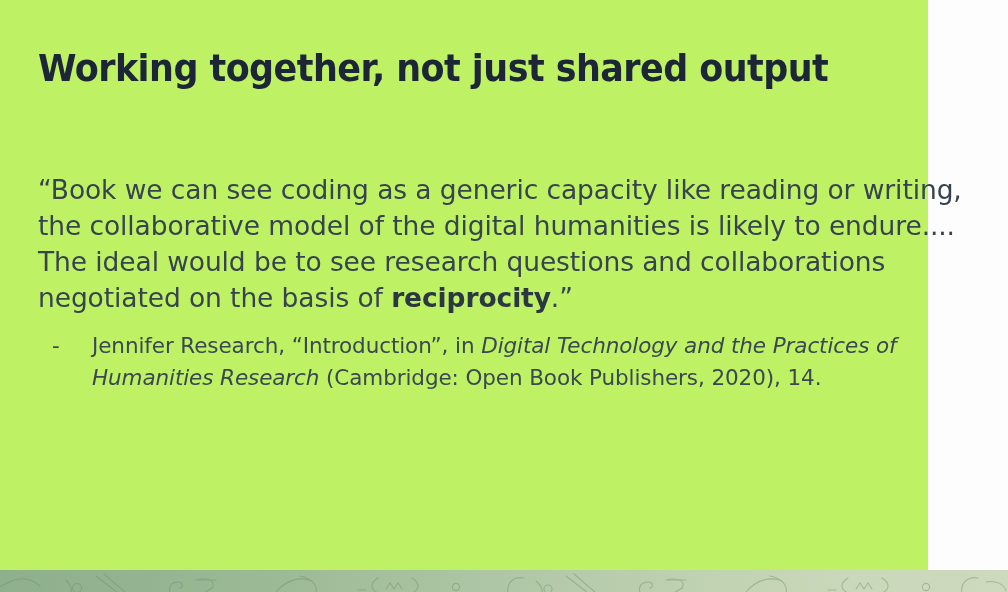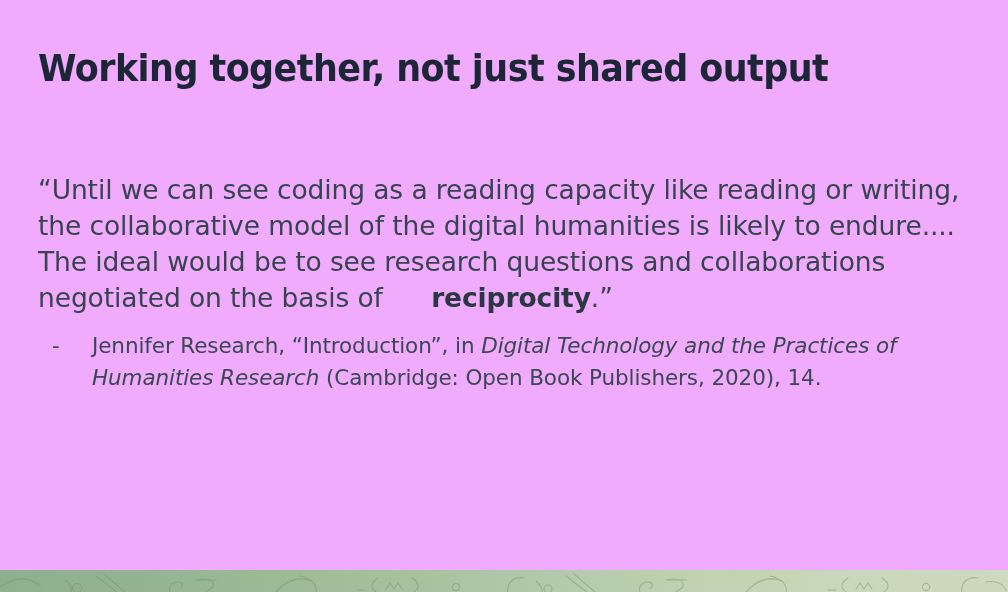--- a/index.html
+++ b/index.html
@@ -9,23 +9,23 @@
   body {
     width: 1008px;
     height: 592px;
     background: #fdfdfd;
     font-family: "Liberation Sans", sans-serif;
     overflow: hidden;
   }
 
   .slide {
     position: relative;
-    width: 1008px;
+    width: 928px;
     height: 592px;
-    background: #f0abfc;
+    background: #bef264;
     box-sizing: border-box;
   }
 
   
   .slide-title {
     position: absolute;
     left: 38px;
     top: 44px;
     width: 920px;
     margin: 0;
@@ -52,21 +52,20 @@
     margin: 0;
     font-family: "DejaVu Sans", sans-serif;
     font-size: 26.5px;
     line-height: 36px;
     color: #37434f;
     letter-spacing: -0.1px;
   }
   .quote .strong {
     font-weight: 700;
     color: #2b3742;
-    margin-left: 40px;
   }
 
   
   .citation {
     position: relative;
     margin: 14px 0 0 0;
     padding-left: 54px;
     font-family: "DejaVu Sans", sans-serif;
     font-size: 21.5px;
     line-height: 32px;
@@ -116,21 +115,21 @@
 </head>
 <body>
 
 <div class="slide">
 
   <h1 class="slide-title">Working together, not just shared output</h1>
 
   <div class="body-block">
 
     <p class="quote">
-      <span>“Until we can see coding as a reading capacity like reading or</span>
+      <span>“Book we can see coding as a generic capacity like reading or</span>
       <span>writing, the collaborative model of the digital humanities is</span>
       <span>likely to endure.... The ideal would be to see research</span>
       <span>questions and collaborations negotiated on the basis of</span>
       <span class="strong">reciprocity</span><span>.”</span>
     </p>
 
     <p class="citation">
       <span class="bullet">-</span><span>Jennifer Research, </span><span>“Introduction”, in </span><span class="ital">Digital Technology and the Practices of Humanities Research</span><span> (Cambridge: Open Book Publishers, 2020), 14.</span>
     </p>
 

